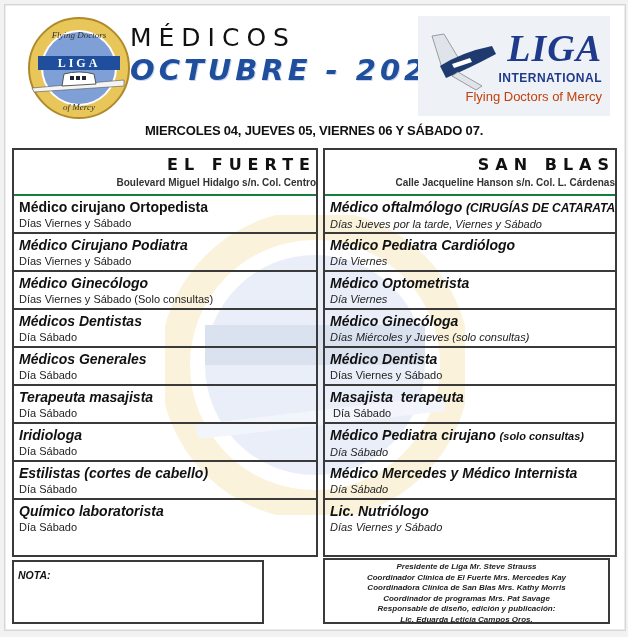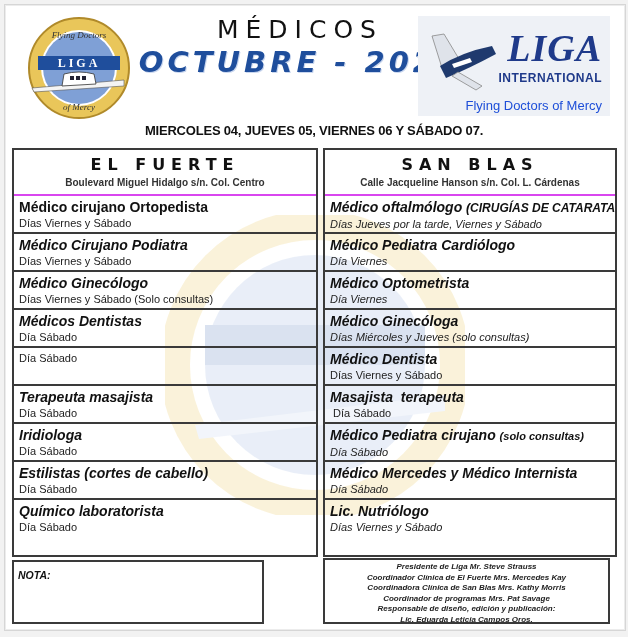--- a/index.html
+++ b/index.html
@@ -6,35 +6,35 @@
   body {
     width:628px; height:637px; background:#f2f2f2; position:relative; overflow:hidden;
     font-family:"Liberation Sans", sans-serif; color:#111;
   }
   .frame {
     position:absolute; left:4px; top:4px; width:620px; height:625px;
     background:#ffffff; border:1px solid #d6d6d6; box-shadow:inset 0 0 0 1px #ececec;
   }
   
   .logo-left { position:absolute; left:24px; top:16px; width:110px; height:104px; }
-  .title-block { position:absolute; left:130px; top:14px; width:340px; text-align:center; }
+  .title-block { position:absolute; left:130px; top:22px; width:340px; }
   .t1, .t2 { font-family:"DejaVu Sans", sans-serif; font-size:25px; letter-spacing:7px; color:#111; line-height:32px; }
   .t3 { font-family:"DejaVu Sans", sans-serif; font-weight:bold; font-style:italic; color:#1f4e9c; font-size:29px; letter-spacing:4px; line-height:36px; margin-top:-2px; text-shadow:1px 1px 0 #c9d6ee; }
   .logo-right { position:absolute; left:418px; top:16px; width:192px; height:100px; background:#eef1f6; }
   .liga-text { position:absolute; right:8px; top:10px; font-family:"Liberation Serif", serif; font-weight:bold; font-style:italic; font-size:38px; color:#1f3a8a; letter-spacing:1px; }
   .intl-text { position:absolute; right:8px; top:55px; font-family:"Liberation Sans", sans-serif; font-weight:bold; font-size:12px; color:#1f3a8a; letter-spacing:0.5px; }
-  .fdm-text { position:absolute; right:8px; top:73px; font-family:"Liberation Sans", sans-serif; font-size:13px; color:#1d4ed8;margin-top:9px; }
+  .fdm-text { position:absolute; right:8px; top:73px; font-family:"Liberation Sans", sans-serif; font-size:13px; color:#c2410c; }
   .dates { position:absolute; left:0; width:628px; top:123px; text-align:center; font-weight:bold; font-size:13px; letter-spacing:-0.2px; font-family:"Liberation Sans", sans-serif; }
   
   .watermark { position:absolute; left:165px; top:215px; width:300px; height:300px; opacity:0.22; pointer-events:none; }
   
   .col { position:absolute; top:148px; border:2px solid #3a3a3a; background:transparent; }
   .col-left { left:12px; width:302px; height:405px; }
   .col-right { left:323px; width:290px; height:405px; }
-  .col-head { height:44px; border-bottom:2px solid #d946ef; text-align:center; }
+  .col-head { height:44px; border-bottom:2px solid #15803d; text-align:right; }
   .col-title { font-family:"DejaVu Sans", sans-serif; font-weight:bold; font-size:16px; letter-spacing:6px; padding-top:5px; line-height:20px; }
   .col-addr { font-size:10px; font-weight:bold; color:#333; margin-top:2px; }
   .item { height:38px; border-bottom:2px solid #3a3a3a; padding-left:5px; box-sizing:border-box; padding-top:3px; overflow:hidden; }
   .item:last-child { border-bottom:none; }
   .item-title { font-size:14px; font-weight:bold; line-height:17px; color:#111; white-space:nowrap; }
   .item-title.italic { font-style:italic; }
   .item-title .small { font-size:12px; font-weight:bold; }
   .item-sub { font-size:11px; line-height:15px; color:#222; white-space:nowrap; }
   .item-sub.italic { font-style:italic; }
   
@@ -103,20 +103,21 @@
   </div>
   <div class="item">
     <div class="item-title italic">Médico Ginecólogo</div>
     <div class="item-sub">Días Viernes y Sábado (Solo consultas)</div>
   </div>
   <div class="item">
     <div class="item-title italic">Médicos Dentistas</div>
     <div class="item-sub">Día Sábado</div>
   </div>
   <div class="item">
+    <div class="item-title italic">Médicos Generales</div>
     <div class="item-sub">Día Sábado</div>
   </div>
   <div class="item">
     <div class="item-title italic">Terapeuta masajista</div>
     <div class="item-sub">Día Sábado</div>
   </div>
   <div class="item">
     <div class="item-title italic">Iridiologa</div>
     <div class="item-sub">Día Sábado</div>
   </div>

